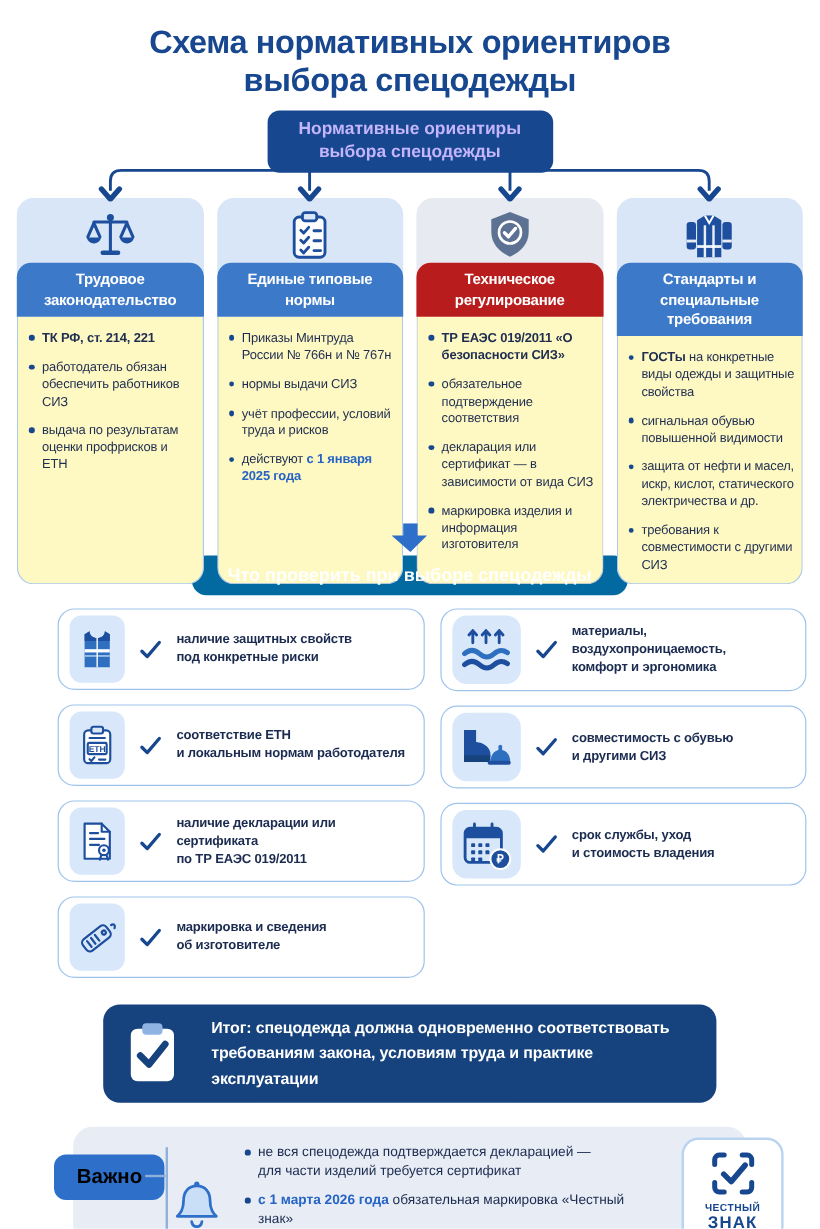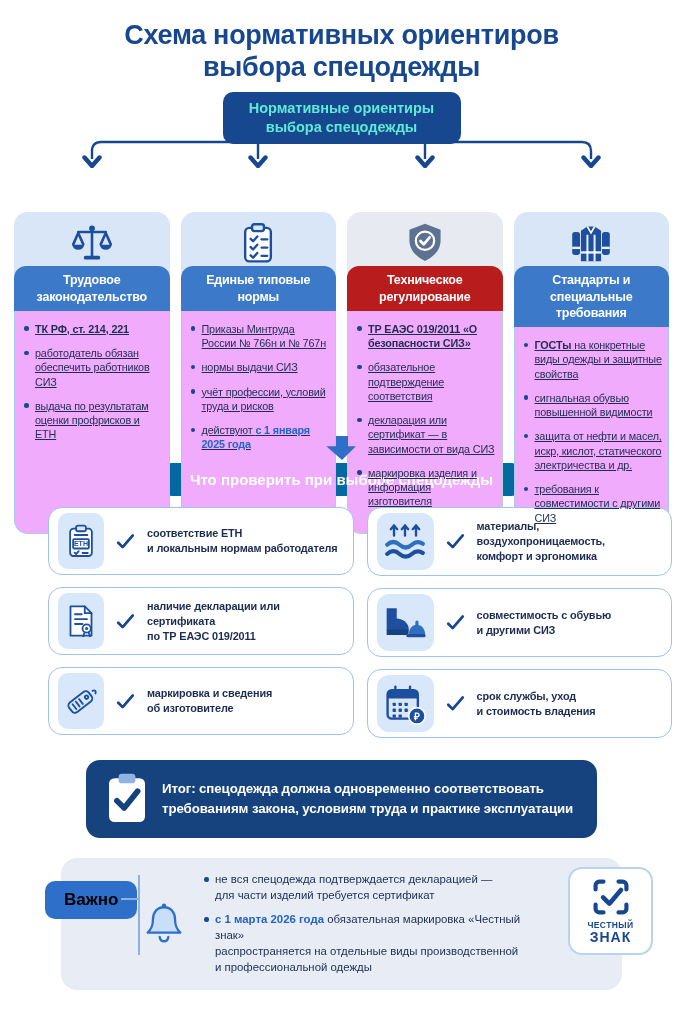--- a/index.html
+++ b/index.html
@@ -17,48 +17,48 @@
     padding-top:20px; text-align:center;
     font-size:27px; font-weight:bold; line-height:1.17;
     color:#17478f; letter-spacing:-0.3px; white-space:pre-line;
   }
 
   
   .root-box {
     position:relative; z-index:2;
     width:238px; margin:9px auto 0;
     background:#17478f; border-radius:10px;
-    color:#5eead4; font-weight:bold; font-size:14.5px; line-height:1.32;
+    color:#c4b5fd; font-weight:bold; font-size:14.5px; line-height:1.32;
     text-align:center; padding:7px 4px; white-space:pre-line;
   }
   .connector { display:block; margin:-6px auto 0; position:relative; z-index:1; }
 
   
   .cols {
     display:grid; grid-template-columns:repeat(4,1fr); gap:11px;
     margin:-3px 14px 0; height:266px;
   }
-  .col-card { display:flex; flex-direction:column; border-radius:14px;margin-top:47px; }
+  .col-card { display:flex; flex-direction:column; border-radius:14px; }
   .icon-area {
     height:62px; background:#d8e6f7; border-radius:14px 14px 0 0;
     display:flex; align-items:center; justify-content:center;
   }
   .cicon svg { display:block; }
   .icon-area .cicon svg { width:44px; height:44px; }
   .col-head {
     margin-top:-8px; position:relative;
     background:#3c7ac9; border-radius:12px 12px 0 0;
     color:#fff; font-weight:bold; font-size:12.5px; line-height:1.3;
     text-align:center; padding:6px 2px; min-height:41px; white-space:pre-line;
     letter-spacing:-0.2px;
   }
   .col-body {
-    flex:1; background:#f0abfc;
+    flex:1; background:#fef9c3;
     border:1.5px solid #abc9ec; border-top:none;
-    border-radius:0 0 14px 14px; padding:11px 6px 8px 7px;text-decoration:underline;
+    border-radius:0 0 14px 14px; padding:11px 6px 8px 7px;
   }
   .col-card.gray .icon-area { background:#e7ebf1; }
   .col-card.gray .col-head  { background:#b91c1c; }
   .col-card.gray .col-body  { border-color:#c0cbda; }
   ul.blist { list-style:none; margin:0; padding:0; display:flex; flex-direction:column; gap:10px; }
   ul.blist li {
     position:relative; padding-left:13px;
     font-size:10.8px; line-height:1.32; letter-spacing:-0.15px; color:#1f2d50;
   }
   ul.blist li::before {
@@ -96,21 +96,21 @@
   .chk-col.tall .chk-tile svg { width:44px; height:44px; }
   .chk-mark { flex:0 0 auto; margin:0 2px; }
   .chk-mark svg { width:21px; height:21px; display:block; }
   .chk-text {
     font-size:10.9px; font-weight:bold; color:#1c2c50;
     line-height:1.38; white-space:pre-line; letter-spacing:-0.15px;
   }
 
   
   .summary {
-    display:flex; align-items:center; gap:8px;
+    display:flex; align-items:center; gap:22px;
     margin:22px 86px 0; min-height:78px;
     background:#16437e; border-radius:14px; padding:10px 16px 10px 14px;
   }
   .summary .cicon svg { width:54px; height:54px; }
   .summary-text {
     color:#fff; font-weight:bold; font-size:13.3px; line-height:1.55;
     white-space:pre-line; letter-spacing:-0.1px;
   }
 
   
@@ -271,20 +271,40 @@
   </div>
 
 <div class="down-arrow"><svg width="36" height="24" viewBox="0 0 36 26">
       <path d="M11.5 0h13v11h8.5L18 26 1 11h10.5Z" fill="#2e6fc9"></path>
     </svg></div>
 
 <div class="banner">Что проверить при выборе спецодежды</div>
 
 <div class="checklist">
   <div class="chk-col">
+      <div class="chk-item">
+        <div class="chk-tile">
+          <span class="cicon">
+            <svg viewBox="0 0 48 48">
+              <path d="M15.5 4C15.5 8.5 19.3 11.5 24 11.5 28.7 11.5 32.5 8.5 32.5 4L38 7.5V44H10V7.5Z" fill="#2f6fc0"></path>
+              <path d="M10 7.5 15.5 4c0 4.5 3.8 7.5 8.5 7.5s8.5-3 8.5-7.5L38 7.5V15H10Z" fill="#1d4f9e"></path>
+              <rect x="10" y="24" width="28" height="3.6" fill="#fff"></rect>
+              <rect x="10" y="30.5" width="28" height="2" fill="#9dc1ea"></rect>
+              <rect x="23.1" y="11.5" width="1.8" height="32.5" fill="#fff" opacity="0.85"></rect>
+            </svg>
+          </span>
+        </div>
+        <span class="chk-mark">
+          <svg viewBox="0 0 26 26" fill="none" stroke="#17478f" stroke-width="3.4" stroke-linecap="round" stroke-linejoin="round">
+            <path d="M4 14.5l5.5 5.5L22 5.5"></path>
+          </svg>
+        </span>
+        <div class="chk-text">наличие защитных свойств
+под конкретные риски</div>
+      </div>
       <div class="chk-item">
         <div class="chk-tile">
           <span class="cicon">
             <svg viewBox="0 0 48 48" fill="none" stroke="#1d4f9e" stroke-width="2.4" stroke-linecap="round" stroke-linejoin="round">
               <rect x="9.5" y="7.5" width="29" height="36.5" rx="4.5" fill="#fff"></rect>
               <rect x="17.5" y="3.5" width="13" height="7.5" rx="2.5" fill="#d9e8f9"></rect>
               <path d="M15.5 16h17"></path>
               <rect x="13.5" y="21.5" width="21" height="12.5" rx="1.5"></rect>
               <text x="24" y="31" text-anchor="middle" font-family="Liberation Sans, sans-serif" font-size="9.5" font-weight="bold" fill="#1d4f9e" stroke="none">ЕТН</text>
               <path d="M15.5 39.5l2 2 3.4-4"></path>

